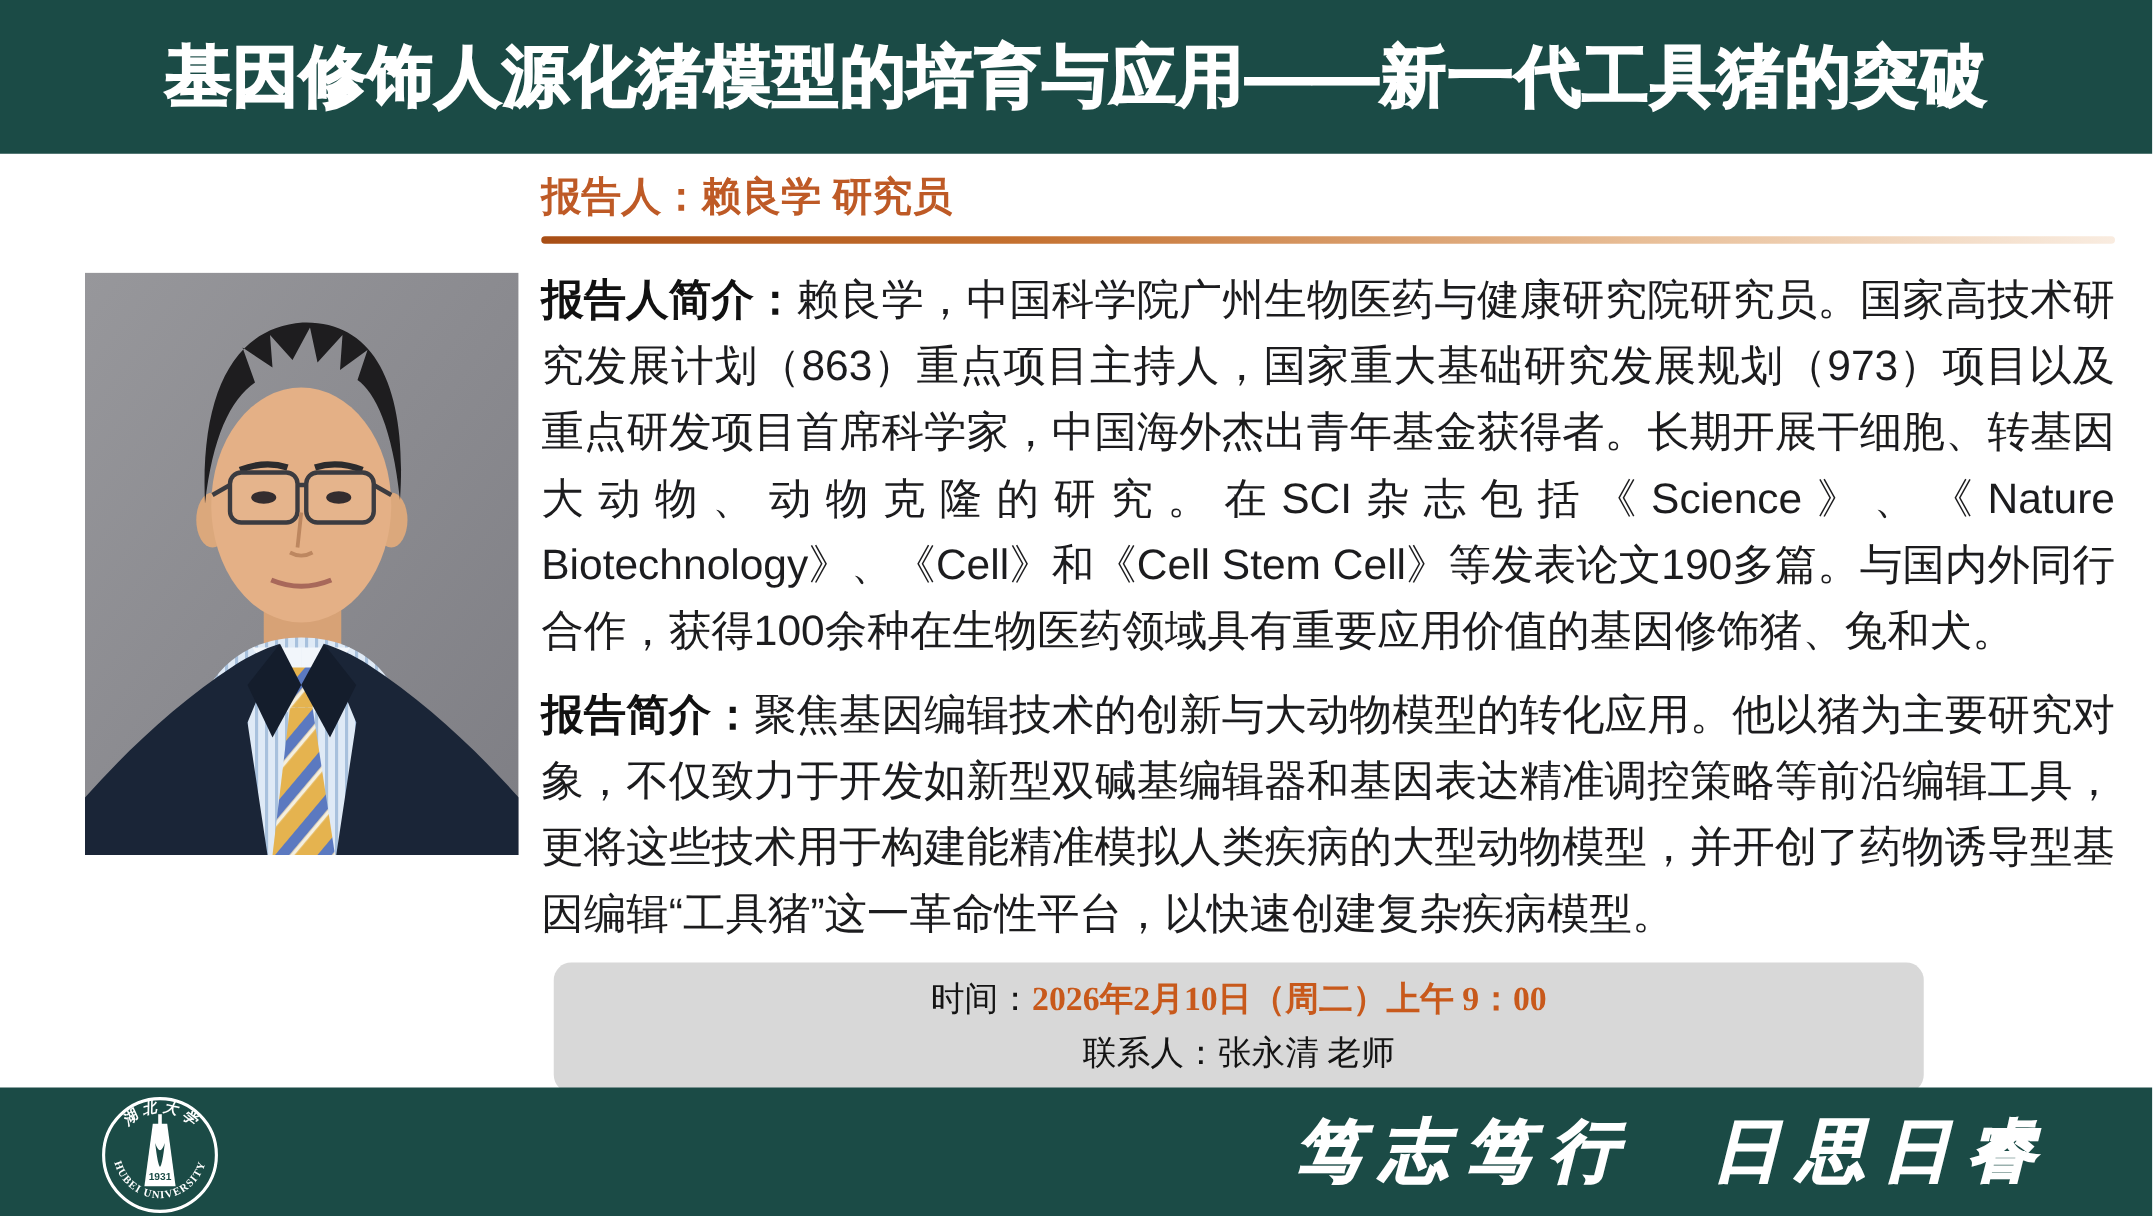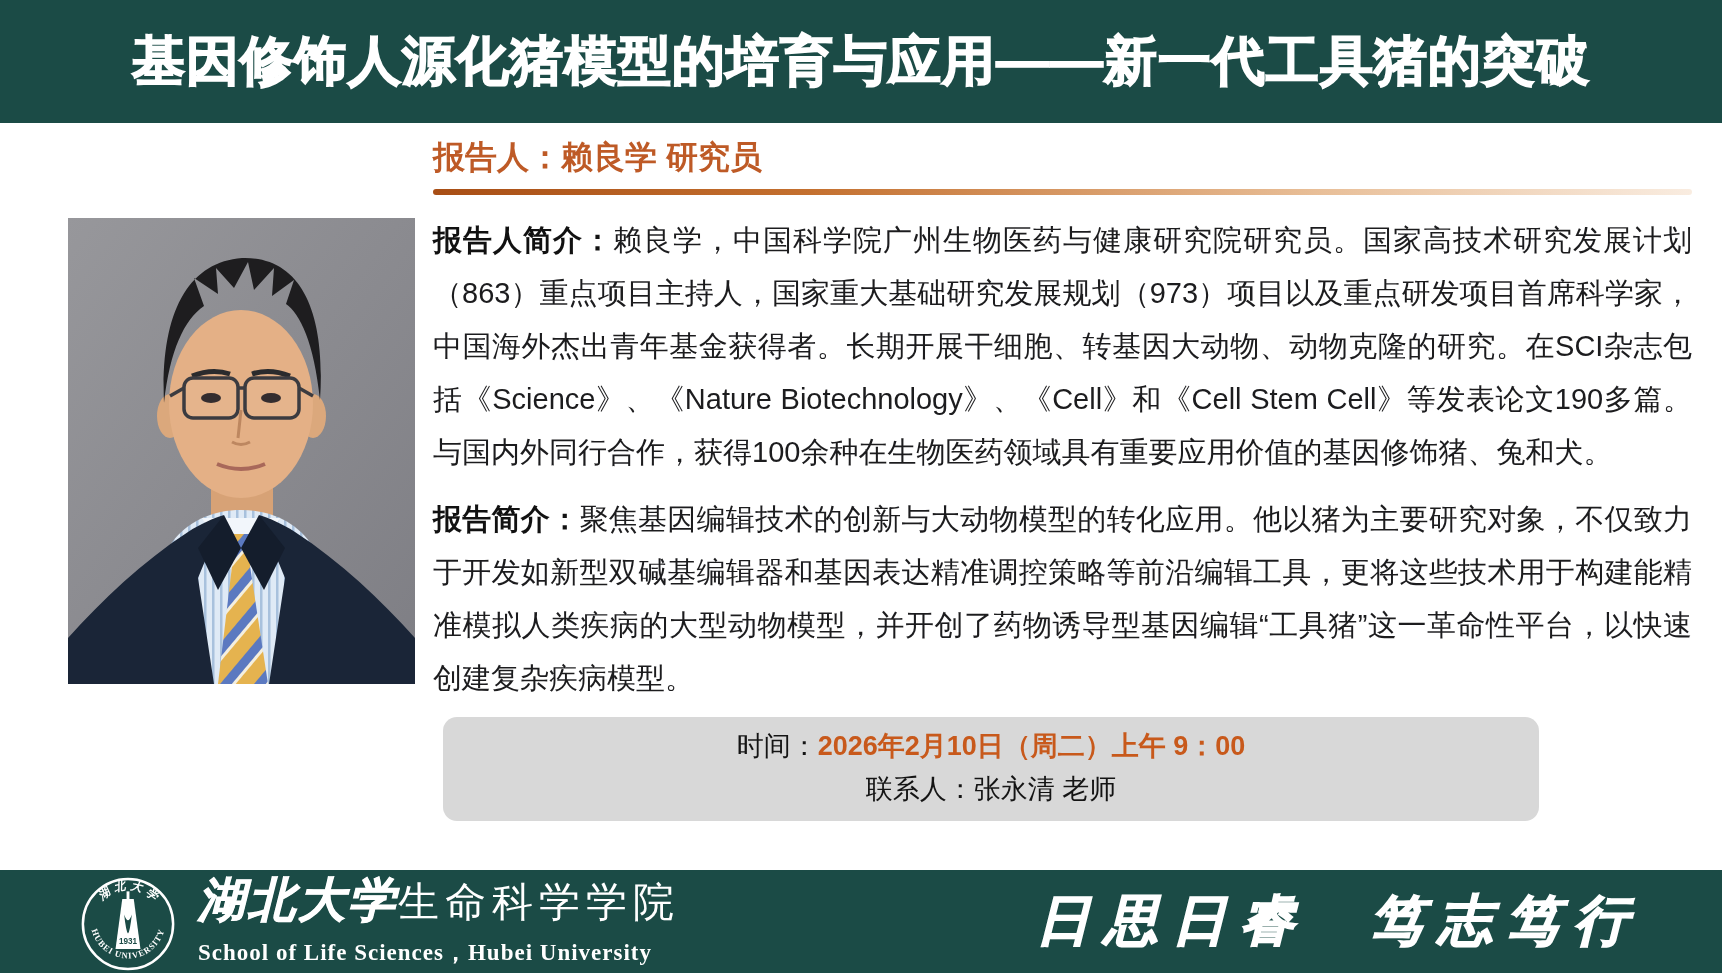--- a/index.html
+++ b/index.html
@@ -14,27 +14,27 @@
 
   
   .photo{position:absolute;left:68px;top:218px;width:347px;height:466px;overflow:hidden;}
   .photo svg{display:block;}
 
   
   .content{position:absolute;left:433px;top:138px;width:1259px;}
   .speaker-heading{color:#BE5A26;font-size:32px;font-weight:bold;line-height:38px;margin:0;}
   .heading-underline{height:6px;margin-top:13px;border-radius:3px;
       background:linear-gradient(to right,#A84E15 0%,#C4702F 30%,#E8BE97 70%,#F9ECE0 100%);}
-  .para{font-size:29px;line-height:53px;text-align:justify;color:#1c1c1e;margin:19px 0 0 0;}
+  .para{font-size:34px;line-height:53px;text-align:justify;color:#1c1c1e;margin:19px 0 0 0;}
   .para .label{font-weight:bold;color:#111;}
   .para.abstract{margin-top:14px;}
 
   
   .info-box{margin-top:12px;margin-left:10px;width:1096px;box-sizing:border-box;
-            background:#D8D8D8;border-radius:14px;padding:8px 0 10px;text-align:center;}
+            background:#D8D8D8;border-radius:14px;padding:8px 0 10px;text-align:center;font-family:Liberation Serif, serif;}
   .info-line{font-size:27px;line-height:43px;color:#141414;}
   .info-line .value{color:#C8591B;font-weight:bold;}
 
   
   .footer{position:absolute;left:0;right:0;bottom:0;height:103px;background:#1B4B46;
           display:flex;align-items:center;padding:0 80px;box-sizing:border-box;}
   .seal{width:96px;height:96px;flex:0 0 auto;margin-top:4px;}
   .school{margin-left:22px;color:#fff;}
   .school-cn{white-space:nowrap;line-height:48px;}
   .school-cn .calli{font-family:"DejaVu Serif",serif;font-style:italic;font-weight:bold;
@@ -146,24 +146,20 @@
       </text>
       <text font-size="9" fill="#ffffff" font-family="Liberation Serif, serif" font-weight="bold" letter-spacing="1">
         <textPath href="#arcBottom" startOffset="50%" text-anchor="middle">HUBEI UNIVERSITY</textPath>
       </text>
       <path d="M44,24 L56,24 L63,76 L37,76 Z" fill="#ffffff"></path>
       <rect x="48.5" y="16" width="3" height="10" fill="#ffffff"></rect>
       <path d="M46,40 Q50,52 54,40 Q52,58 50,60 Q48,58 46,40 Z" fill="#1B4B46"></path>
       <text x="50" y="71" font-size="8.5" font-weight="bold" fill="#1B4B46" text-anchor="middle" font-family="Liberation Sans, sans-serif">1931</text>
     </svg>
 
-    <div class="school">
-      <div class="school-cn"><span class="calli">湖北大学</span><span class="rest">生命科学学院</span></div>
-      <div class="school-en">School of Life Sciences，Hubei University</div>
-    </div>
 
     <div class="motto">
+      <span>笃志笃行</span>
       <span>日思日睿</span>
-      <span>笃志笃行</span>
     </div>
   </div>
 
 </div>
 
 </body></html>

